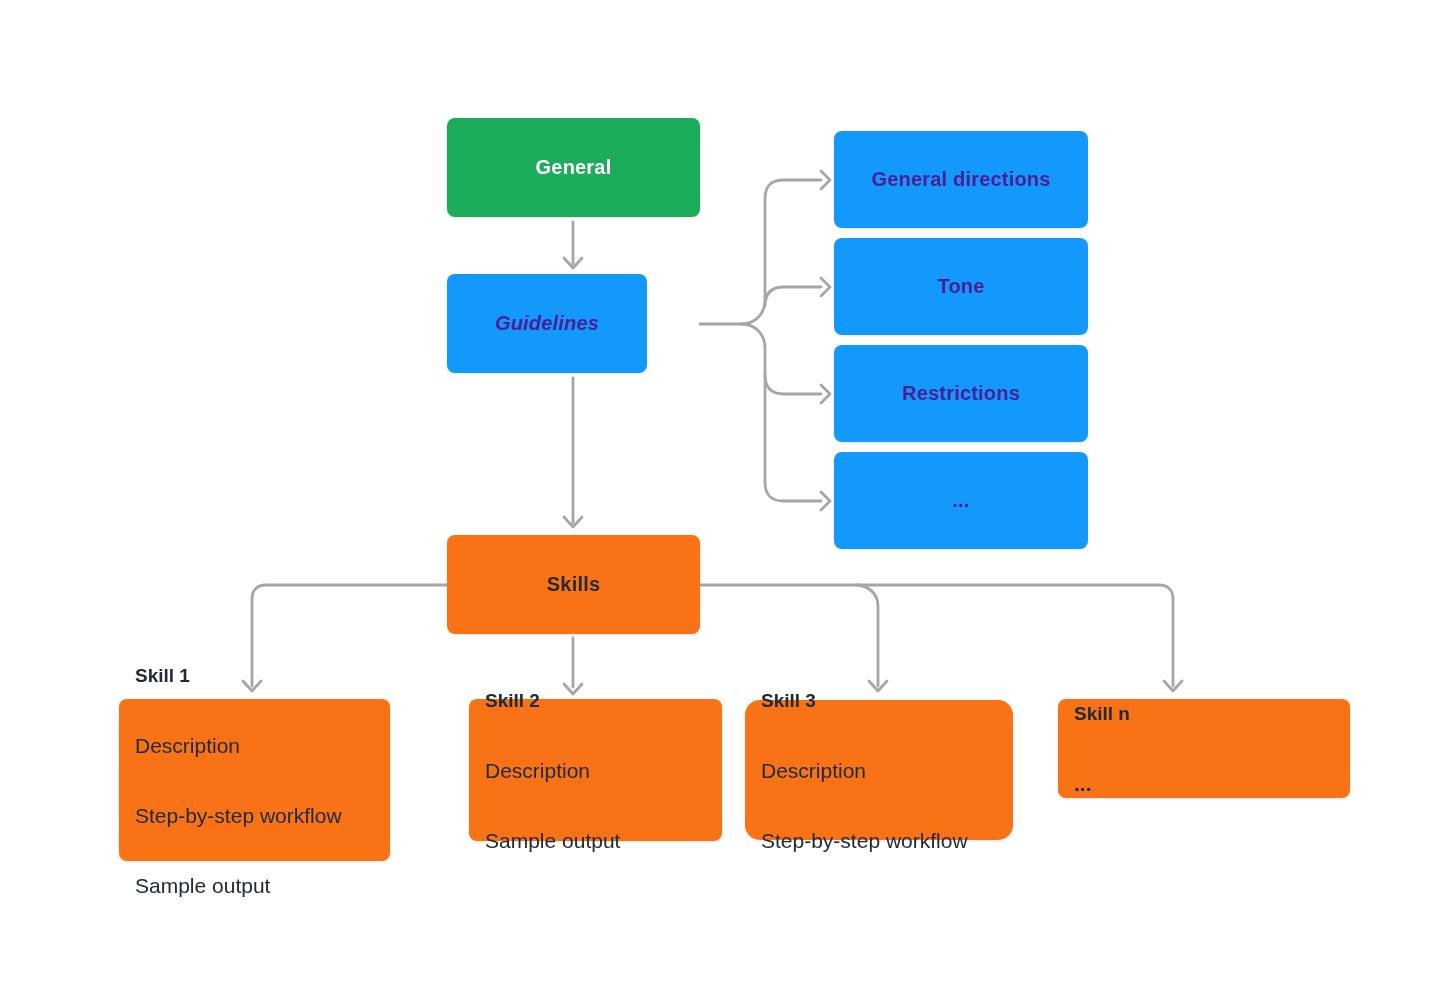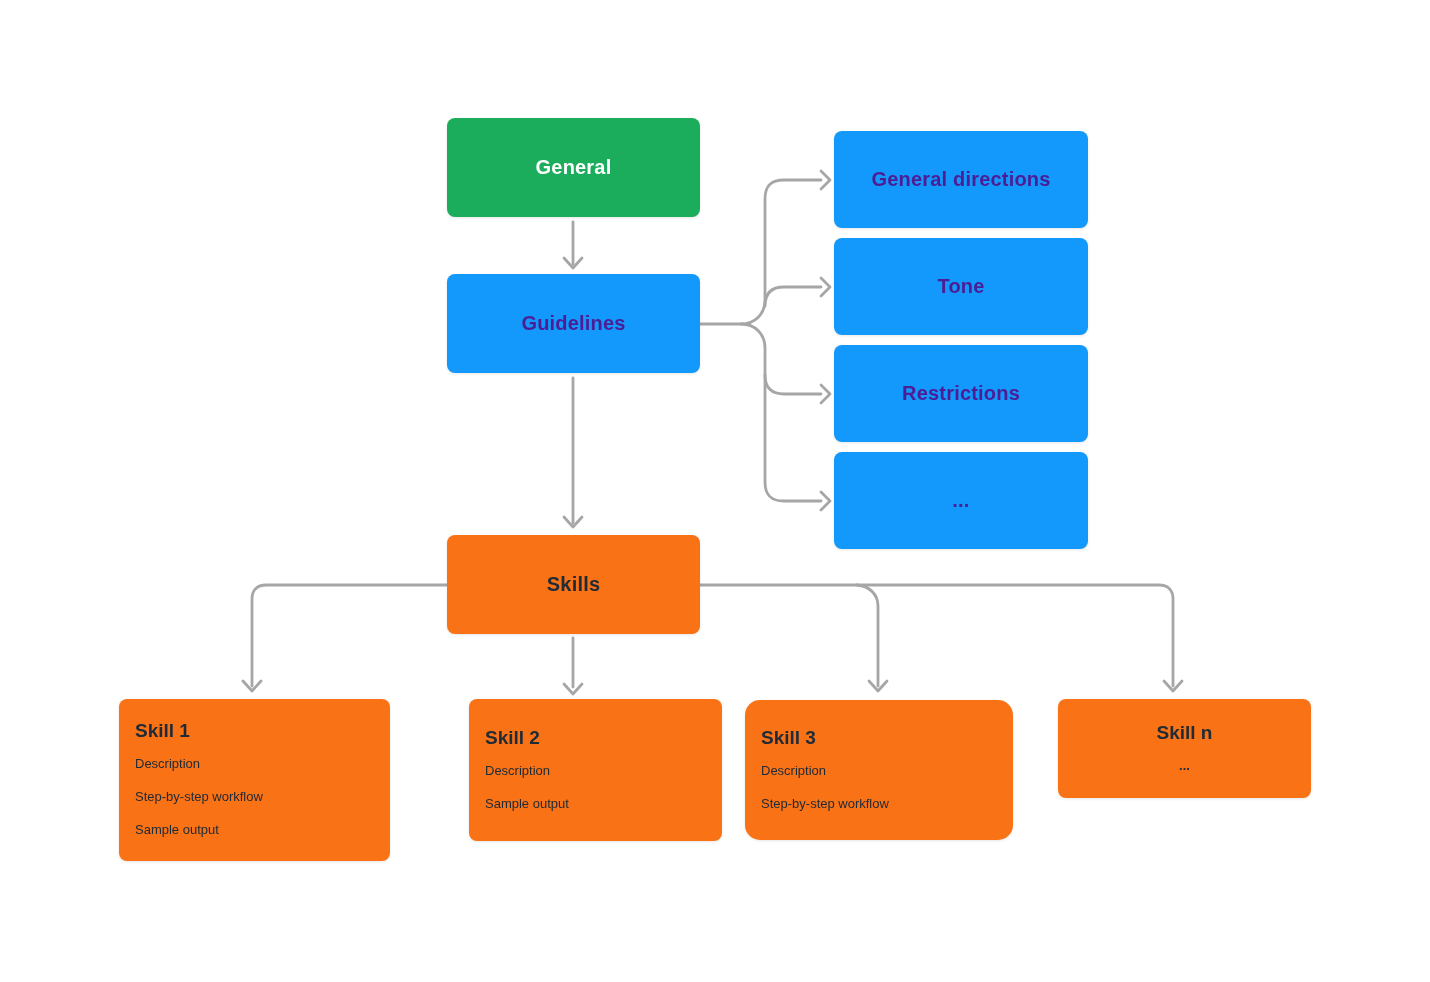--- a/index.html
+++ b/index.html
@@ -51,38 +51,39 @@
     justify-content: center;
     padding: 0 16px;
     color: #212B36;
   }
   .card .card-title {
     font-size: 19px;
     font-weight: 700;
     line-height: 33px;
   }
   .card .card-line {
-    font-size: 13px;
+    font-size: 21px;
     font-weight: 400;
     line-height: 33px;
+    margin-top: 37px;
   }
   .card .card-line.bold { font-weight: 700; }
 
   
   #purpose      { left: 447px;  top: 118px; width: 253px; height: 99px; }
-  #guidelines   { left: 447px;  top: 274px; width: 253px; height: 99px; }
+  #guidelines   { left: 447px;  top: 274px; width: 200px; height: 99px; font-style: italic; }
   #gdirections  { left: 834px;  top: 131px; width: 254px; height: 97px; }
   #tone         { left: 834px;  top: 238px; width: 254px; height: 97px; }
   #restrictions { left: 834px;  top: 345px; width: 254px; height: 97px; align-items: center; }
   #gmore        { left: 834px;  top: 452px; width: 254px; height: 97px; }
   #skills       { left: 447px;  top: 535px; width: 253px; height: 99px; }
   #skill1       { left: 119px;  top: 699px; width: 271px; height: 162px; }
   #skill2       { left: 469px;  top: 699px; width: 253px; height: 142px; }
   #skill3       { left: 745px;  top: 700px; width: 268px; height: 140px; border-radius: 15px; }
-  #skilln      { left: 1058px; top: 699px; width: 253px; height: 99px; align-items: center; }
+  #skilln      { left: 1058px; top: 699px; width: 292px; height: 99px; }
 </style>
 </head>
 <body>
 
 <div class="canvas">
 
   <svg class="connectors" viewBox="0 0 1430 982" aria-hidden="true">
 
     <g>
       <path d="M 573 222 L 573 264"></path>

